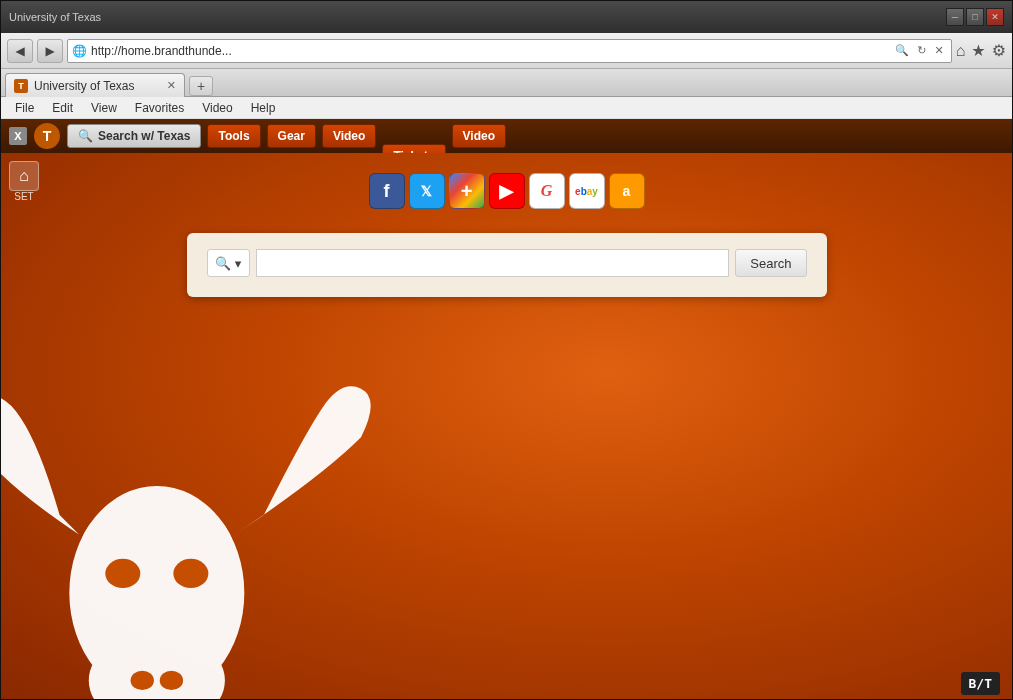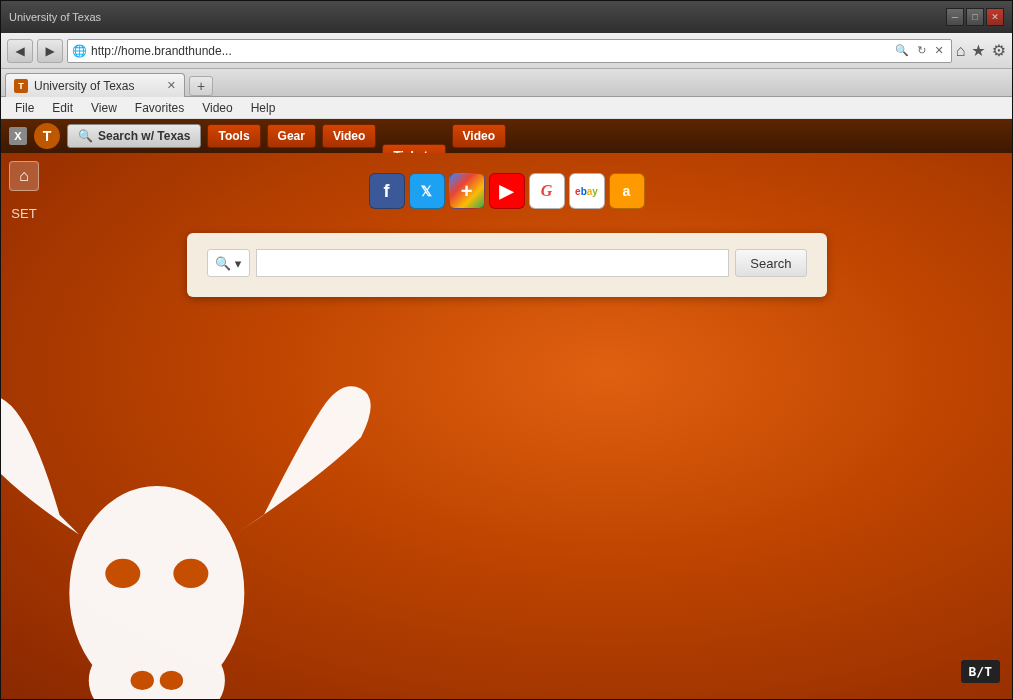--- a/index.html
+++ b/index.html
@@ -54,21 +54,21 @@
     
     .bg-gradient { position: absolute; inset: 0; background: radial-gradient(ellipse at 60% 40%, #e06010 0%, #bf4500 40%, #8a2800 100%); }
 
     
     .longhorn-wrap { position: absolute; bottom: -30px; left: -40px; width: 450px; height: 350px; }
     .longhorn-svg { width: 100%; height: 100%; }
 
     
     .home-set-btn { position: absolute; top: 8px; left: 8px; display: flex; flex-direction: column; align-items: center; cursor: pointer; }
     .home-icon-circle { width: 30px; height: 30px; background: rgba(255,255,255,0.2); border: 1px solid rgba(255,255,255,0.4); border-radius: 4px; display: flex; align-items: center; justify-content: center; font-size: 16px; color: white; }
-    .home-set-text { font-size: 13px; color: rgba(255,255,255,0.8); margin-top: 15px; }
+    .home-set-text { font-size: 10px; color: rgba(255,255,255,0.8); margin-top: 0; }
 
     
     .social-bar { position: absolute; top: 20px; left: 50%; transform: translateX(-50%); display: flex; gap: 4px; align-items: center; }
     .social-icon { width: 36px; height: 36px; border-radius: 6px; display: flex; align-items: center; justify-content: center; font-size: 18px; font-weight: bold; cursor: pointer; border: 1px solid rgba(0,0,0,0.3); }
     .si-facebook { background: #3b5998; color: white; }
     .si-twitter { background: #1da1f2; color: white; }
     .si-plus { background: linear-gradient(135deg, #4285f4, #ea4335, #fbbc05, #34a853); color: white; font-size: 20px; }
     .si-youtube { background: #ff0000; color: white; }
     .si-google { background: white; color: #4285f4; font-style: italic; font-size: 16px; }
     .si-ebay { background: white; color: #e53238; font-size: 11px; font-weight: 900; }
@@ -80,21 +80,21 @@
     .g-blue { color: #4285f4; }
     .g-red { color: #ea4335; }
     .g-yellow { color: #fbbc05; }
     .g-green { color: #34a853; }
     .search-input-row { display: flex; align-items: center; gap: 6px; }
     .search-type-btn { height: 28px; padding: 0 8px; background: white; border: 1px solid #ccc; border-radius: 3px; display: flex; align-items: center; gap: 3px; cursor: pointer; font-size: 13px; color: #444; }
     .search-text-input { flex: 1; height: 28px; border: 1px solid #ccc; padding: 0 8px; font-size: 14px; outline: none; }
     .search-submit-btn { height: 28px; padding: 0 14px; background: linear-gradient(to bottom, #f8f8f8, #e0e0e0); border: 1px solid #ccc; border-radius: 3px; font-size: 13px; cursor: pointer; color: #333; }
 
     
-    .bt-badge { position: absolute; bottom: 16px; right: 12px; background: #222; color: white; font-size: 13px; font-weight: bold; padding: 4px 8px; border-radius: 3px; font-family: monospace; }
+    .bt-badge { position: absolute; bottom: 4px; right: 12px; background: #222; color: white; font-size: 13px; font-weight: bold; padding: 4px 8px; border-radius: 3px; font-family: monospace; }
   </style>
 </head>
 <body>
 
 <div class="browser-outer">
 
   <div class="title-bar">
     <div class="title-bar-left">
       <span style="color:#ccc; font-size:11px; margin-right:8px;">University of Texas</span>
     </div>

